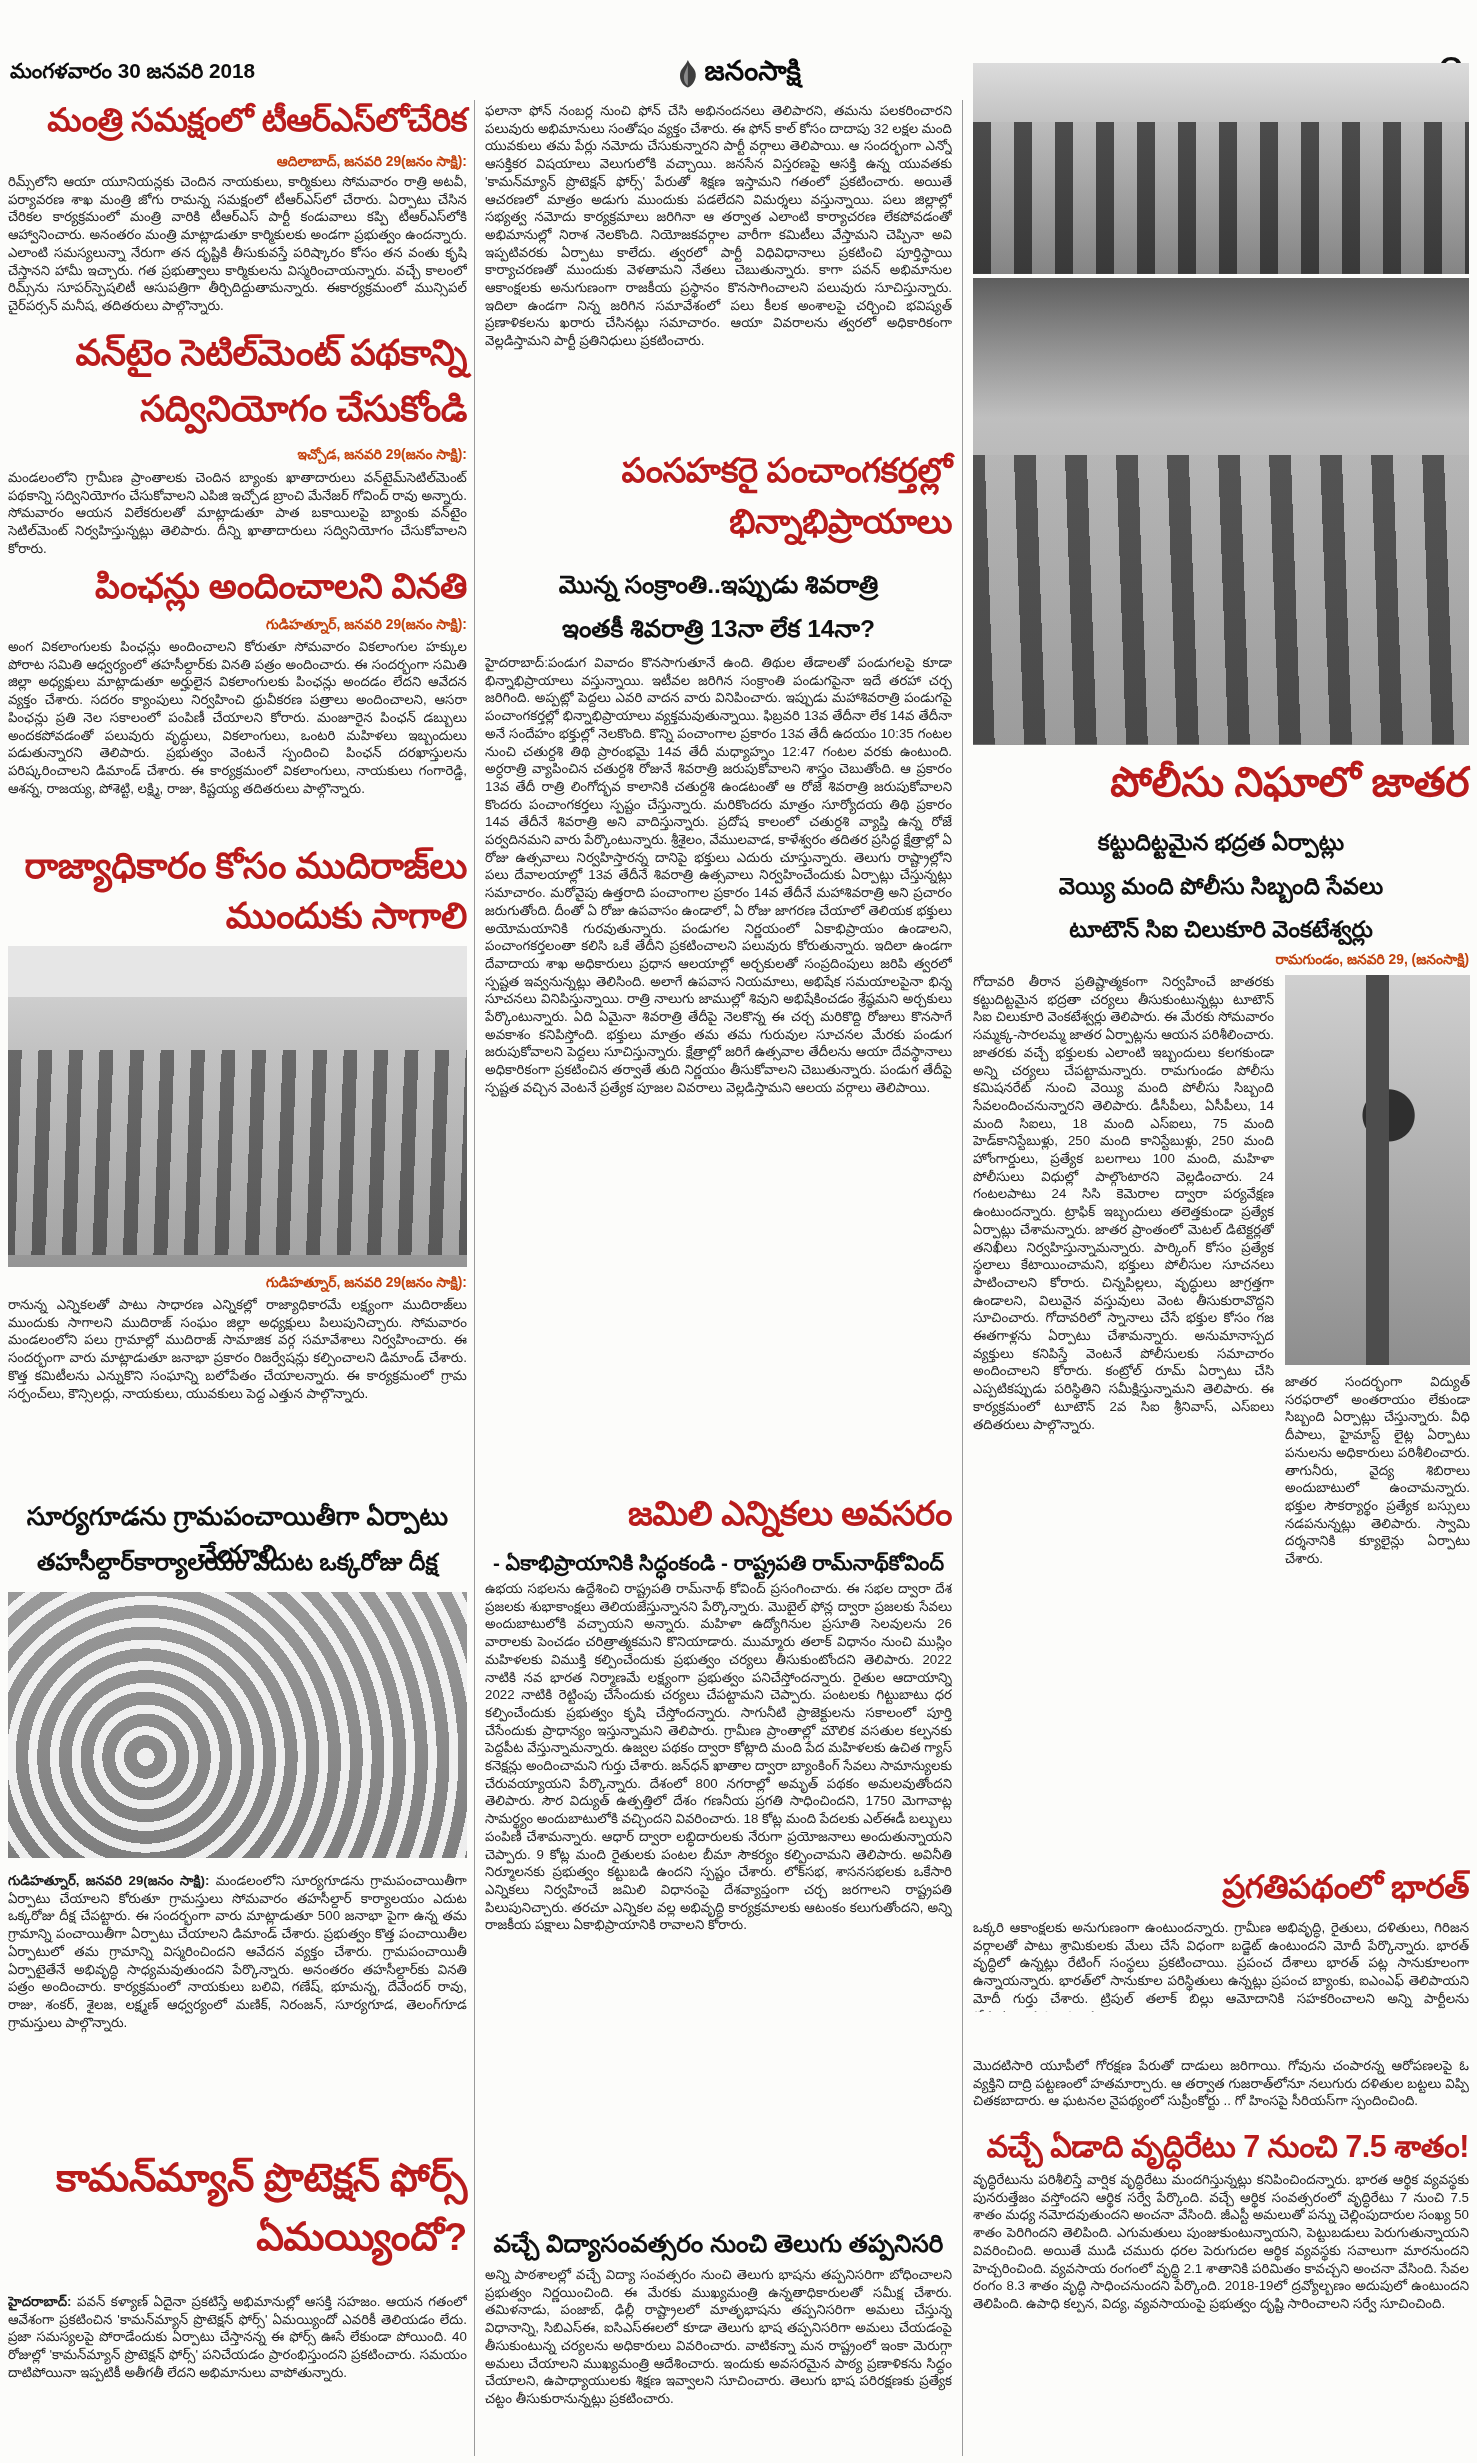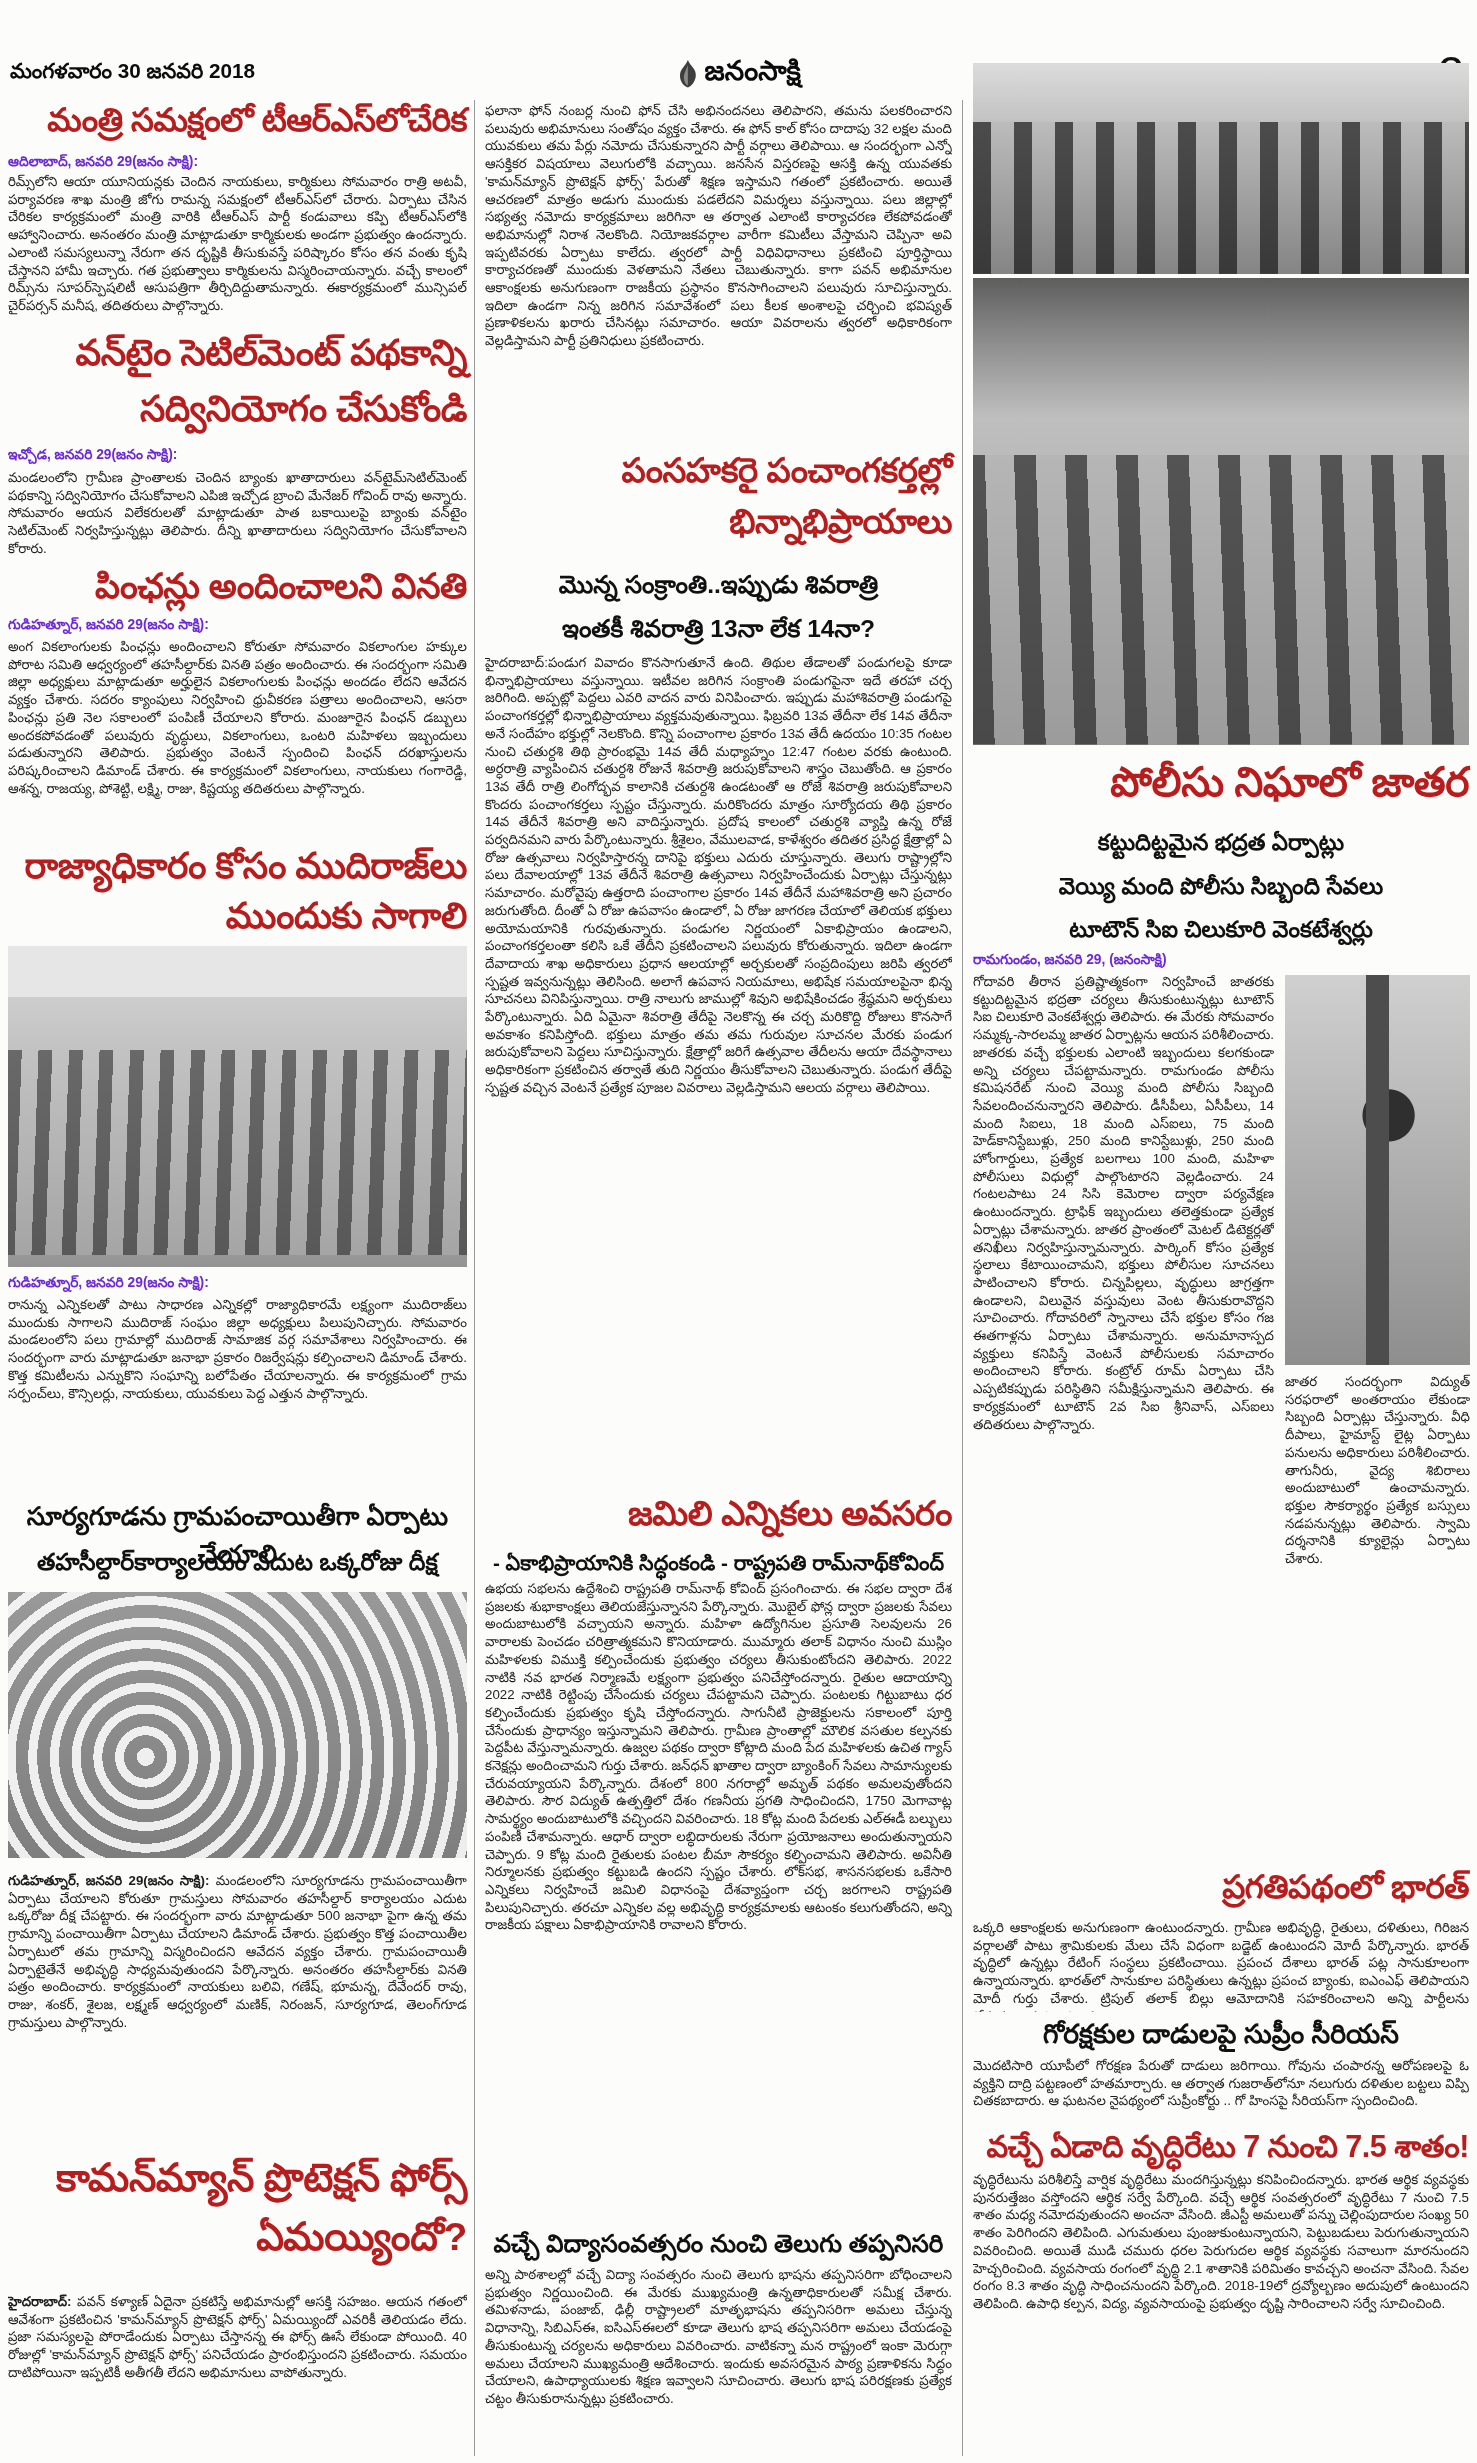--- a/index.html
+++ b/index.html
@@ -1,21 +1,21 @@
 <!DOCTYPE html>
 <html lang="te"><head>
 <meta charset="utf-8">
 <style>
   html,body{margin:0;padding:0;background:#e8e8e4;}
   #page{position:relative;width:1478px;height:2464px;background:#fcfcfa;margin:0 auto;
         font-family:"Liberation Sans","DejaVu Sans",sans-serif;color:#161616;overflow:hidden;}
   .abs{position:absolute;}
   .hl{font-weight:bold;text-align:right;line-height:1.45;color:#b91c1c;letter-spacing:-0.5px;}
   .sub{font-weight:bold;text-align:center;line-height:1.5;color:#111;}
-  .byline{font-size:13.8px;font-weight:bold;text-align:left;color:#6d28d9;}
+  .byline{font-size:13.8px;font-weight:bold;text-align:right;color:#c2410c;}
   .body{font-size:13.3px;line-height:17.7px;text-align:justify;color:#1c1c1c;overflow:hidden;}
   .body .dl{font-weight:bold;}
   .vrule{width:1px;background:#9a9a9a;}
   .ph{overflow:hidden;}
   .ph-a{background:
     repeating-linear-gradient(90deg, rgba(30,30,30,.72) 0 17.7px, rgba(160,160,160,.18) 17.7px 41px) 0 100%/100% 72% no-repeat,
     linear-gradient(180deg,#dcdcdc,#a9a9a9 55%,#7e7e7e);}
   .ph-b{background:
     linear-gradient(180deg, rgba(55,55,55,.75), rgba(55,55,55,0) 30%),
     repeating-linear-gradient(88deg, rgba(35,35,35,.68) 0 21.7px, rgba(165,165,165,.22) 21.7px 51px) 0 100%/100% 62% no-repeat,
@@ -113,20 +113,19 @@
   <div class="abs sub" style="left:973px;top:869px;width:496px;font-size:23px;">వెయ్యి మంది పోలీసు సిబ్బంది సేవలు</div>
   <div class="abs sub" style="left:973px;top:912px;width:496px;font-size:22.7px;">టూటౌన్ సిఐ చిలుకూరి వెంకటేశ్వర్లు</div>
   <div class="abs byline" style="left:973px;top:952px;width:496px;">రామగుండం, జనవరి 29, (జనంసాక్షి)</div>
   <div class="abs body" style="left:973px;top:973px;width:301px;height:885px;">గోదావరి తీరాన ప్రతిష్టాత్మకంగా నిర్వహించే జాతరకు కట్టుదిట్టమైన భద్రతా చర్యలు తీసుకుంటున్నట్లు టూటౌన్ సిఐ చిలుకూరి వెంకటేశ్వర్లు తెలిపారు. ఈ మేరకు సోమవారం సమ్మక్క-సారలమ్మ జాతర ఏర్పాట్లను ఆయన పరిశీలించారు. జాతరకు వచ్చే భక్తులకు ఎలాంటి ఇబ్బందులు కలగకుండా అన్ని చర్యలు చేపట్టామన్నారు. రామగుండం పోలీసు కమిషనరేట్ నుంచి వెయ్యి మంది పోలీసు సిబ్బంది సేవలందించనున్నారని తెలిపారు. డీసీపీలు, ఏసీపీలు, 14 మంది సిఐలు, 18 మంది ఎస్ఐలు, 75 మంది హెడ్‌కానిస్టేబుళ్లు, 250 మంది కానిస్టేబుళ్లు, 250 మంది హోంగార్డులు, ప్రత్యేక బలగాలు 100 మంది, మహిళా పోలీసులు విధుల్లో పాల్గొంటారని వెల్లడించారు. 24 గంటలపాటు 24 సిసి కెమెరాల ద్వారా పర్యవేక్షణ ఉంటుందన్నారు. ట్రాఫిక్ ఇబ్బందులు తలెత్తకుండా ప్రత్యేక ఏర్పాట్లు చేశామన్నారు. జాతర ప్రాంతంలో మెటల్ డిటెక్టర్లతో తనిఖీలు నిర్వహిస్తున్నామన్నారు. పార్కింగ్ కోసం ప్రత్యేక స్థలాలు కేటాయించామని, భక్తులు పోలీసుల సూచనలు పాటించాలని కోరారు. చిన్నపిల్లలు, వృద్ధులు జాగ్రత్తగా ఉండాలని, విలువైన వస్తువులు వెంట తీసుకురావొద్దని సూచించారు. గోదావరిలో స్నానాలు చేసే భక్తుల కోసం గజ ఈతగాళ్లను ఏర్పాటు చేశామన్నారు. అనుమానాస్పద వ్యక్తులు కనిపిస్తే వెంటనే పోలీసులకు సమాచారం అందించాలని కోరారు. కంట్రోల్ రూమ్ ఏర్పాటు చేసి ఎప్పటికప్పుడు పరిస్థితిని సమీక్షిస్తున్నామని తెలిపారు. ఈ కార్యక్రమంలో టూటౌన్ 2వ సిఐ శ్రీనివాస్, ఎస్ఐలు తదితరులు పాల్గొన్నారు.</div>
   <div class="abs ph ph-pole" style="left:1285px;top:975px;width:185px;height:390px;"></div>
   <div class="abs body" style="left:1285px;top:1373px;width:185px;height:485px;">జాతర సందర్భంగా విద్యుత్ సరఫరాలో అంతరాయం లేకుండా సిబ్బంది ఏర్పాట్లు చేస్తున్నారు. వీధి దీపాలు, హైమాస్ట్ లైట్ల ఏర్పాటు పనులను అధికారులు పరిశీలించారు. తాగునీరు, వైద్య శిబిరాలు అందుబాటులో ఉంచామన్నారు. భక్తుల సౌకర్యార్థం ప్రత్యేక బస్సులు నడపనున్నట్లు తెలిపారు. స్వామి దర్శనానికి క్యూలైన్లు ఏర్పాటు చేశారు.</div>
 
   <div class="abs hl" style="left:973px;top:1864px;width:496px;font-size:32.5px;">ప్రగతిపథంలో భారత్</div>
   <div class="abs body" style="left:973px;top:1919px;width:496px;height:93px;">ఒక్కరి ఆకాంక్షలకు అనుగుణంగా ఉంటుందన్నారు. గ్రామీణ అభివృద్ధి, రైతులు, దళితులు, గిరిజన వర్గాలతో పాటు శ్రామికులకు మేలు చేసే విధంగా బడ్జెట్ ఉంటుందని మోదీ పేర్కొన్నారు. భారత్ వృద్ధిలో ఉన్నట్లు రేటింగ్ సంస్థలు ప్రకటించాయి. ప్రపంచ దేశాలు భారత్ పట్ల సానుకూలంగా ఉన్నాయన్నారు. భారత్‌లో సానుకూల పరిస్థితులు ఉన్నట్లు ప్రపంచ బ్యాంకు, ఐఎంఎఫ్ తెలిపాయని మోదీ గుర్తు చేశారు. ట్రిపుల్ తలాక్ బిల్లు ఆమోదానికి సహకరించాలని అన్ని పార్టీలను కోరుతున్నామని చెప్పారు.</div>
 
-  <div class="abs sub" style="left:973px;top:2015px;width:496px;font-size:26.6px;">గోరక్షకుల దాడులపై సుప్రీం సీరియస్</div>
   <div class="abs body" style="left:973px;top:2057px;width:496px;height:67px;">మొదటిసారి యూపీలో గోరక్షణ పేరుతో దాడులు జరిగాయి. గోవును చంపారన్న ఆరోపణలపై ఓ వ్యక్తిని దాద్రి పట్టణంలో హతమార్చారు. ఆ తర్వాత గుజరాత్‌లోనూ నలుగురు దళితుల బట్టలు విప్పి చితకబాదారు. ఆ ఘటనల నైపథ్యంలో సుప్రీంకోర్టు .. గో హింసపై సీరియస్‌గా స్పందించింది.</div>
 
   <div class="abs hl" style="left:973px;top:2124px;width:496px;font-size:30.5px;">వచ్చే ఏడాది వృద్ధిరేటు 7 నుంచి 7.5 శాతం!</div>
   <div class="abs body" style="left:973px;top:2171px;width:496px;height:284px;">వృద్ధిరేటును పరిశీలిస్తే వార్షిక వృద్ధిరేటు మందగిస్తున్నట్లు కనిపించిందన్నారు. భారత ఆర్థిక వ్యవస్థకు పునరుత్తేజం వస్తోందని ఆర్థిక సర్వే పేర్కొంది. వచ్చే ఆర్థిక సంవత్సరంలో వృద్ధిరేటు 7 నుంచి 7.5 శాతం మధ్య నమోదవుతుందని అంచనా వేసింది. జీఎస్టీ అమలుతో పన్ను చెల్లింపుదారుల సంఖ్య 50 శాతం పెరిగిందని తెలిపింది. ఎగుమతులు పుంజుకుంటున్నాయని, పెట్టుబడులు పెరుగుతున్నాయని వివరించింది. అయితే ముడి చమురు ధరల పెరుగుదల ఆర్థిక వ్యవస్థకు సవాలుగా మారనుందని హెచ్చరించింది. వ్యవసాయ రంగంలో వృద్ధి 2.1 శాతానికి పరిమితం కావచ్చని అంచనా వేసింది. సేవల రంగం 8.3 శాతం వృద్ధి సాధించనుందని పేర్కొంది. 2018-19లో ద్రవ్యోల్బణం అదుపులో ఉంటుందని తెలిపింది. ఉపాధి కల్పన, విద్య, వ్యవసాయంపై ప్రభుత్వం దృష్టి సారించాలని సర్వే సూచించింది.</div>
 
 </div>
 
 
 </body></html>

